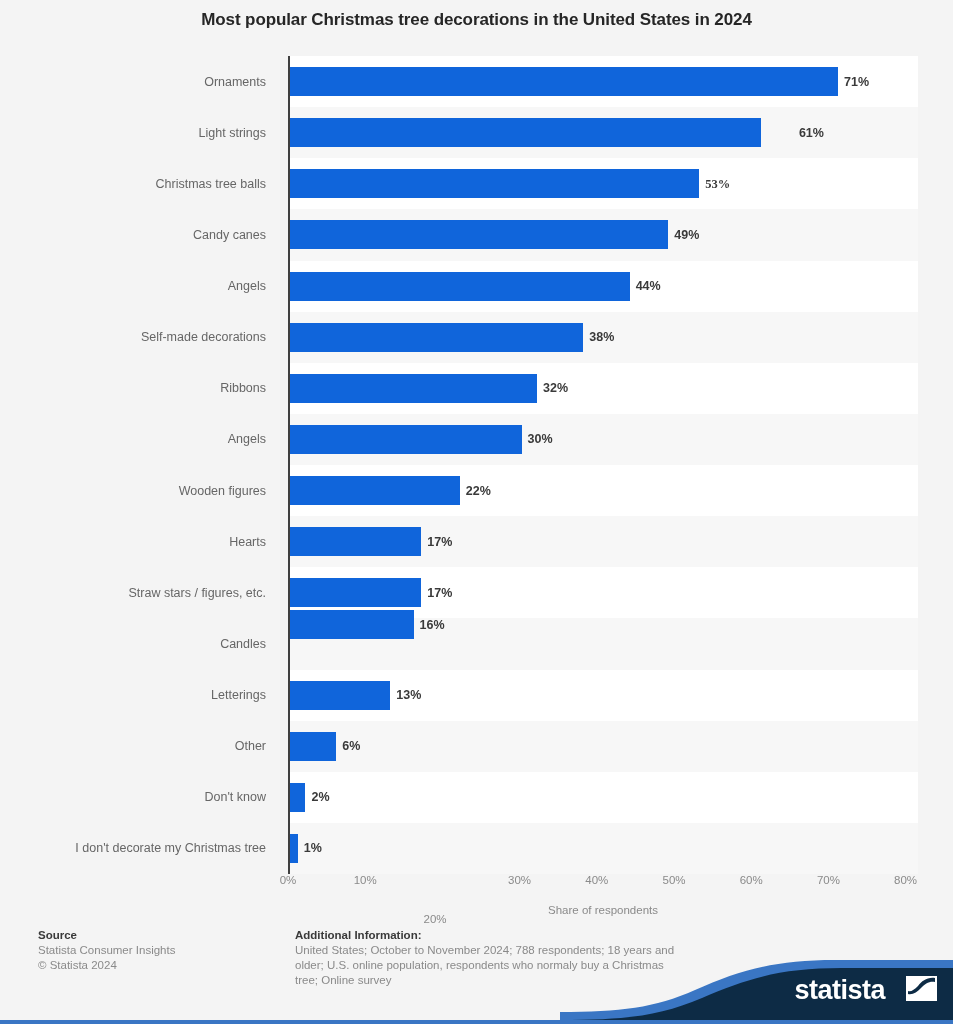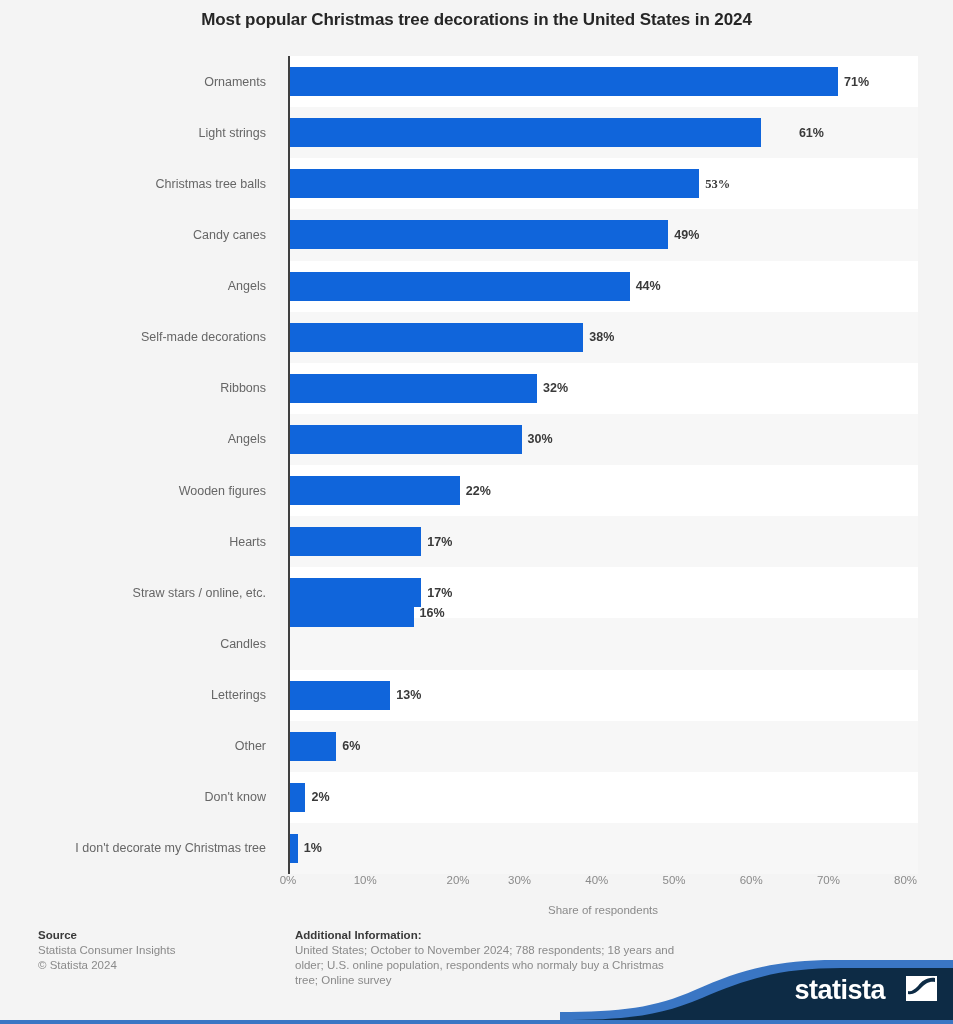--- a/index.html
+++ b/index.html
@@ -210,21 +210,21 @@
         <div class="cat-item" style="top: 0px; height: 51.125px;">Ornaments</div>
         <div class="cat-item" style="top: 51.125px; height: 51.125px;">Light strings</div>
         <div class="cat-item" style="top: 102.25px; height: 51.125px;">Christmas tree balls</div>
         <div class="cat-item" style="top: 153.375px; height: 51.125px;">Candy canes</div>
         <div class="cat-item" style="top: 204.5px; height: 51.125px;">Angels</div>
         <div class="cat-item" style="top: 255.625px; height: 51.125px;">Self-made decorations</div>
         <div class="cat-item" style="top: 306.75px; height: 51.125px;">Ribbons</div>
         <div class="cat-item" style="top: 357.875px; height: 51.125px;">Angels</div>
         <div class="cat-item" style="top: 409px; height: 51.125px;">Wooden figures</div>
         <div class="cat-item" style="top: 460.125px; height: 51.125px;">Hearts</div>
-        <div class="cat-item" style="top: 511.25px; height: 51.125px;">Straw stars / online, etc.</div>
+        <div class="cat-item" style="top: 511.25px; height: 51.125px;">Straw stars / figures, etc.</div>
         <div class="cat-item" style="top: 562.375px; height: 51.125px;">Candles</div>
         <div class="cat-item" style="top: 613.5px; height: 51.125px;">Letterings</div>
         <div class="cat-item" style="top: 715.75px; height: 51.125px;">Don't know</div>
         <div class="cat-item" style="top: 664.625px; height: 51.125px;">Other</div>
         <div class="cat-item" style="top: 766.875px; height: 51.125px;">I don't decorate my Christmas tree</div>
       </div>
 
     <div id="plot">
         <div class="gridline" style="left: 77.2px;"></div>
         <div class="gridline" style="left: 154.4px;"></div>
@@ -287,21 +287,21 @@
           <div class="bar-value" style="left: 175.84px;">22%</div>
         </div>
         <div class="row" style="top: 460.125px; height: 51.125px;">
           <div class="bar" style="width: 131.24px; top: 11.0625px;"></div>
           <div class="bar-value" style="left: 137.24px;">17%</div>
         </div>
         <div class="row" style="top: 511.25px; height: 51.125px;">
           <div class="bar" style="width: 131.24px; top: 11.0625px;"></div>
           <div class="bar-value" style="left: 137.24px;">17%</div>
         </div>
-        <div class="row" style="top: 531px; height: 51.125px; padding-left: 8px;">
+        <div class="row" style="top: 543px; height: 51.125px; padding-left: 8px;">
           <div class="bar" style="width: 123.52px; top: 11.0625px;"></div>
           <div class="bar-value" style="left: 129.52px;">16%</div>
         </div>
         <div class="row" style="top: 613.5px; height: 51.125px;">
           <div class="bar" style="width: 100.36px; top: 11.0625px;"></div>
           <div class="bar-value" style="left: 106.36px;">13%</div>
         </div>
         <div class="row" style="top: 664.625px; height: 51.125px;">
           <div class="bar" style="width: 46.32px; top: 11.0625px;"></div>
           <div class="bar-value" style="left: 52.32px;">6%</div>
@@ -314,21 +314,21 @@
           <div class="bar" style="width: 7.72px; top: 11.0625px;"></div>
           <div class="bar-value" style="left: 13.72px;">1%</div>
         </div>
       </div>
 
   </div>
 
   <div id="xaxis">
       <div class="xtick" style="left: 288px;">0%</div>
       <div class="xtick" style="left: 365.2px;">10%</div>
-      <div class="xtick" style="left: 458px;">20%</div>
+      <div class="xtick" style="left: 435px; margin-top: 39px;">20%</div>
       <div class="xtick" style="left: 519.6px;">30%</div>
       <div class="xtick" style="left: 596.8px;">40%</div>
       <div class="xtick" style="left: 674px;">50%</div>
       <div class="xtick" style="left: 751.2px;">60%</div>
       <div class="xtick" style="left: 828.4px;">70%</div>
       <div class="xtick" style="left: 905.6px;">80%</div>
     </div>
   <div id="xlabel">Share of respondents</div>
 
   <div id="footer-source">

